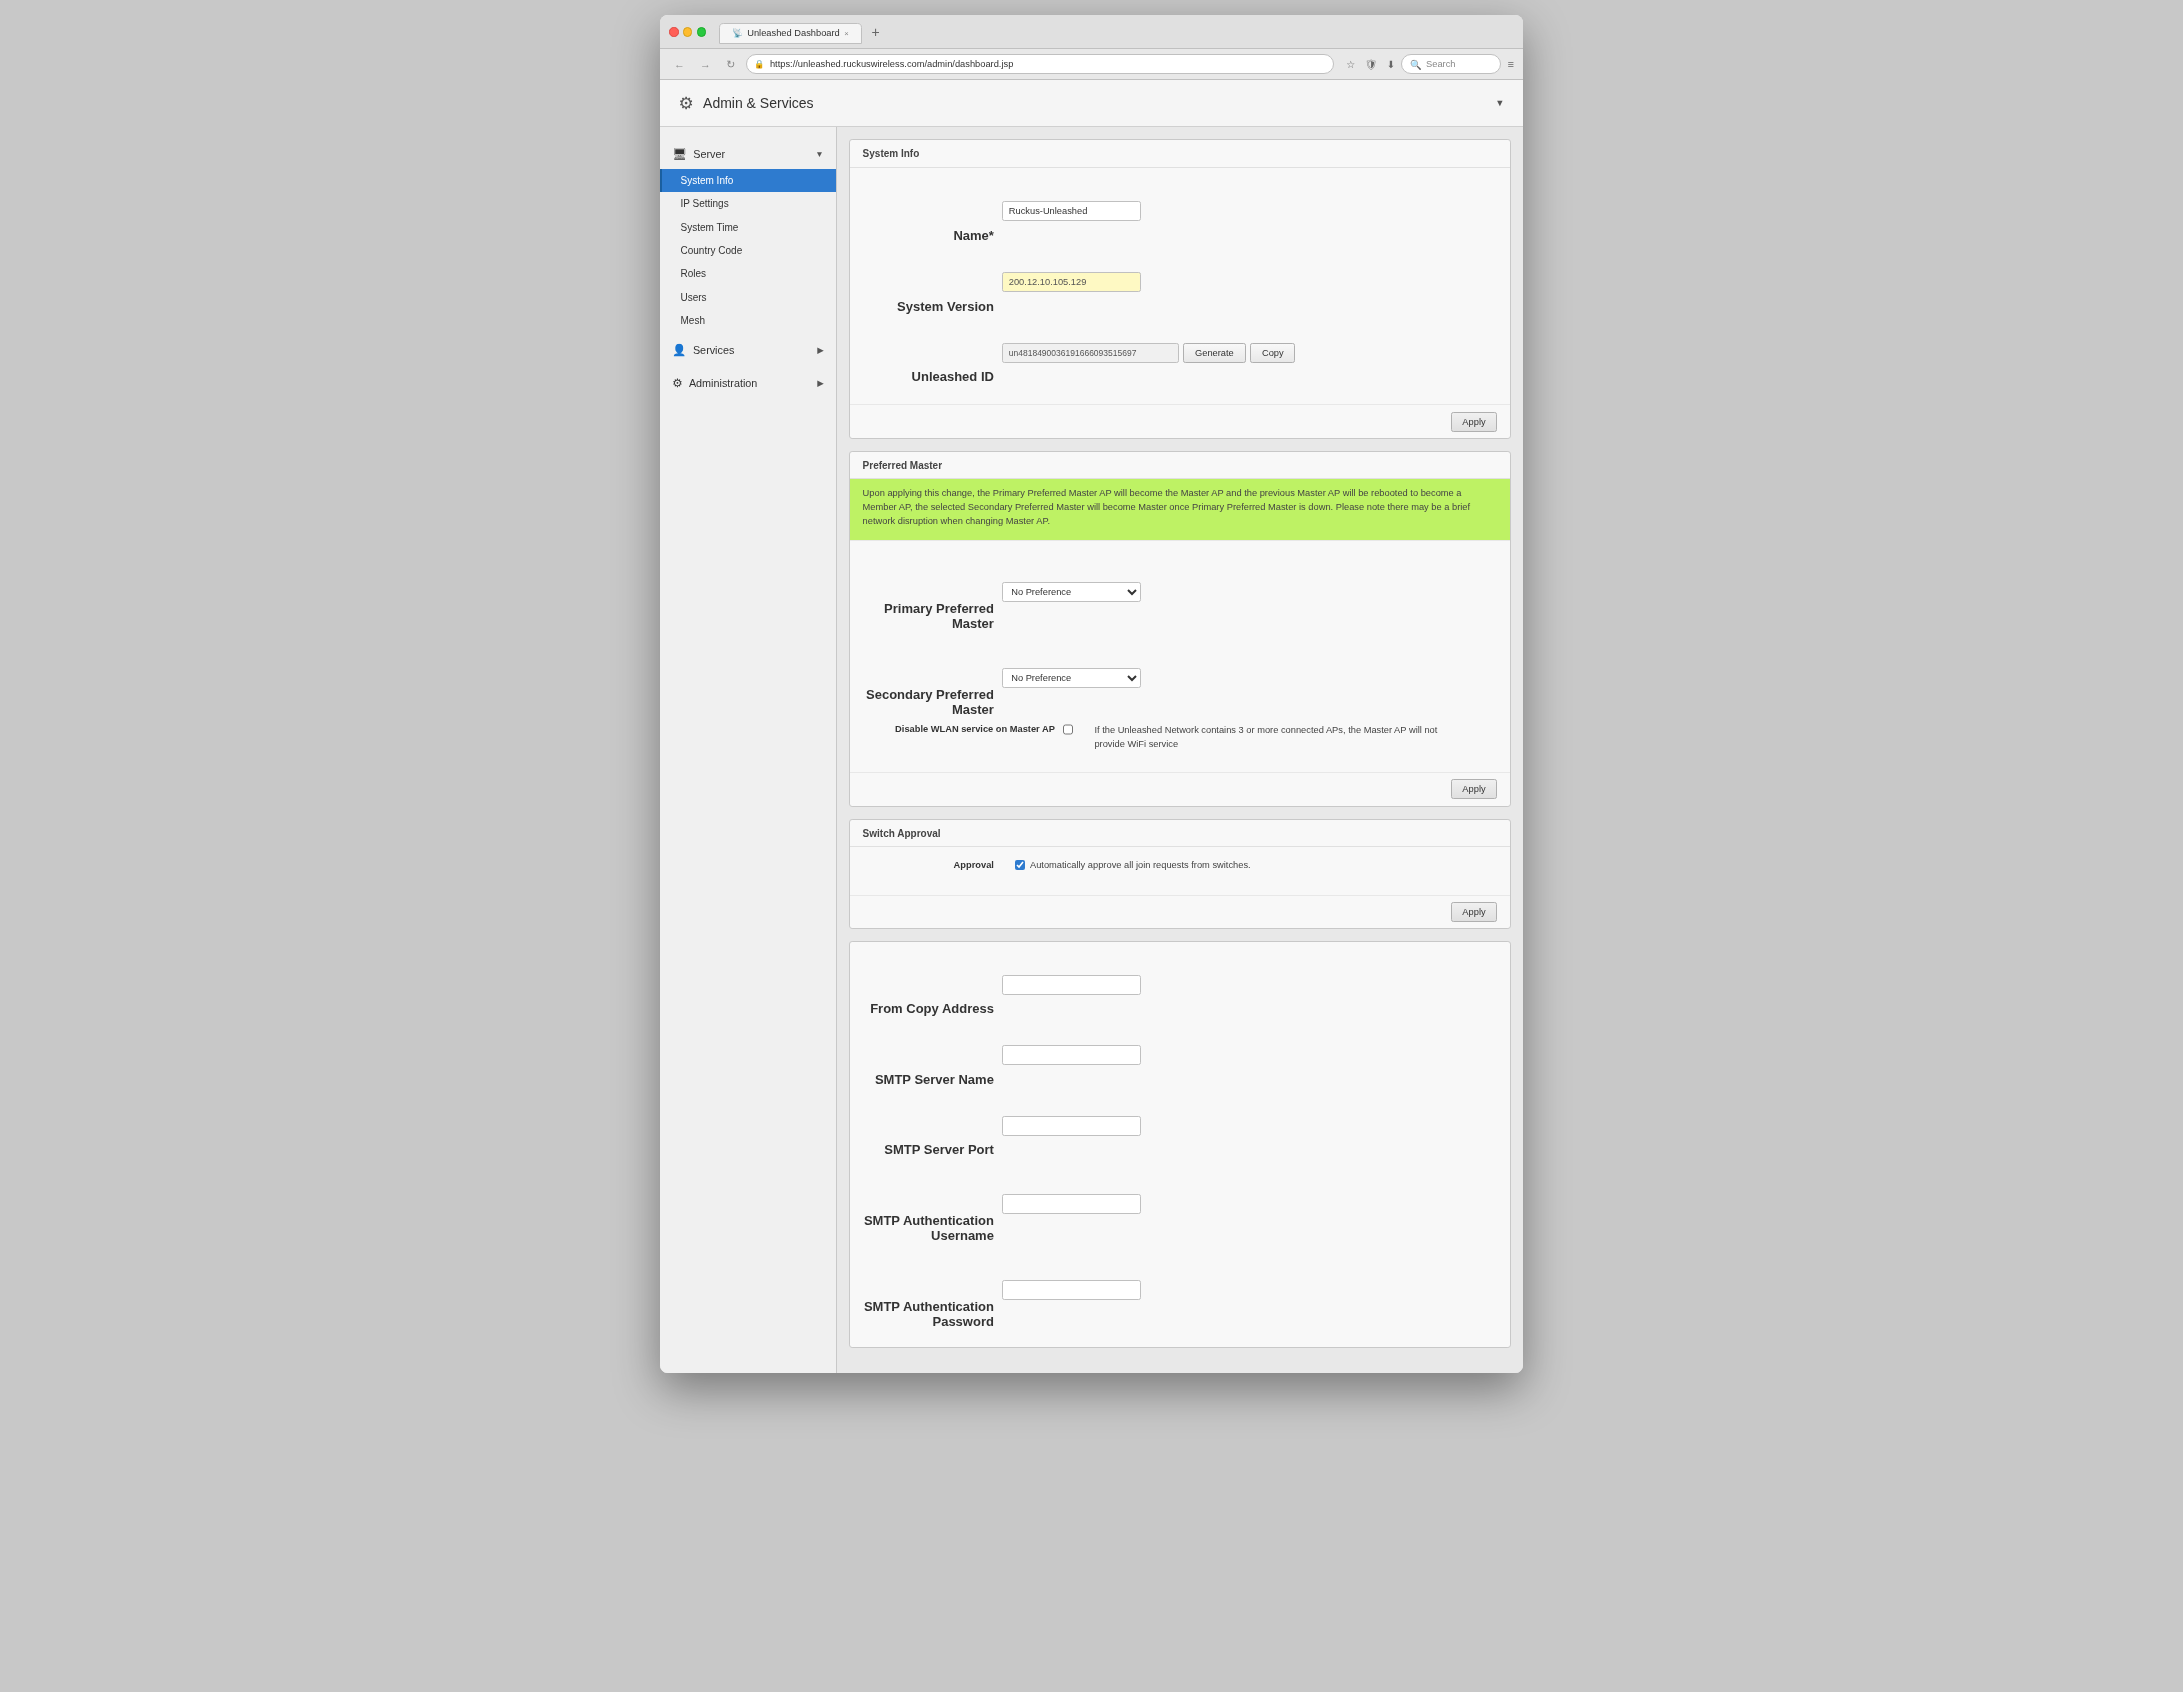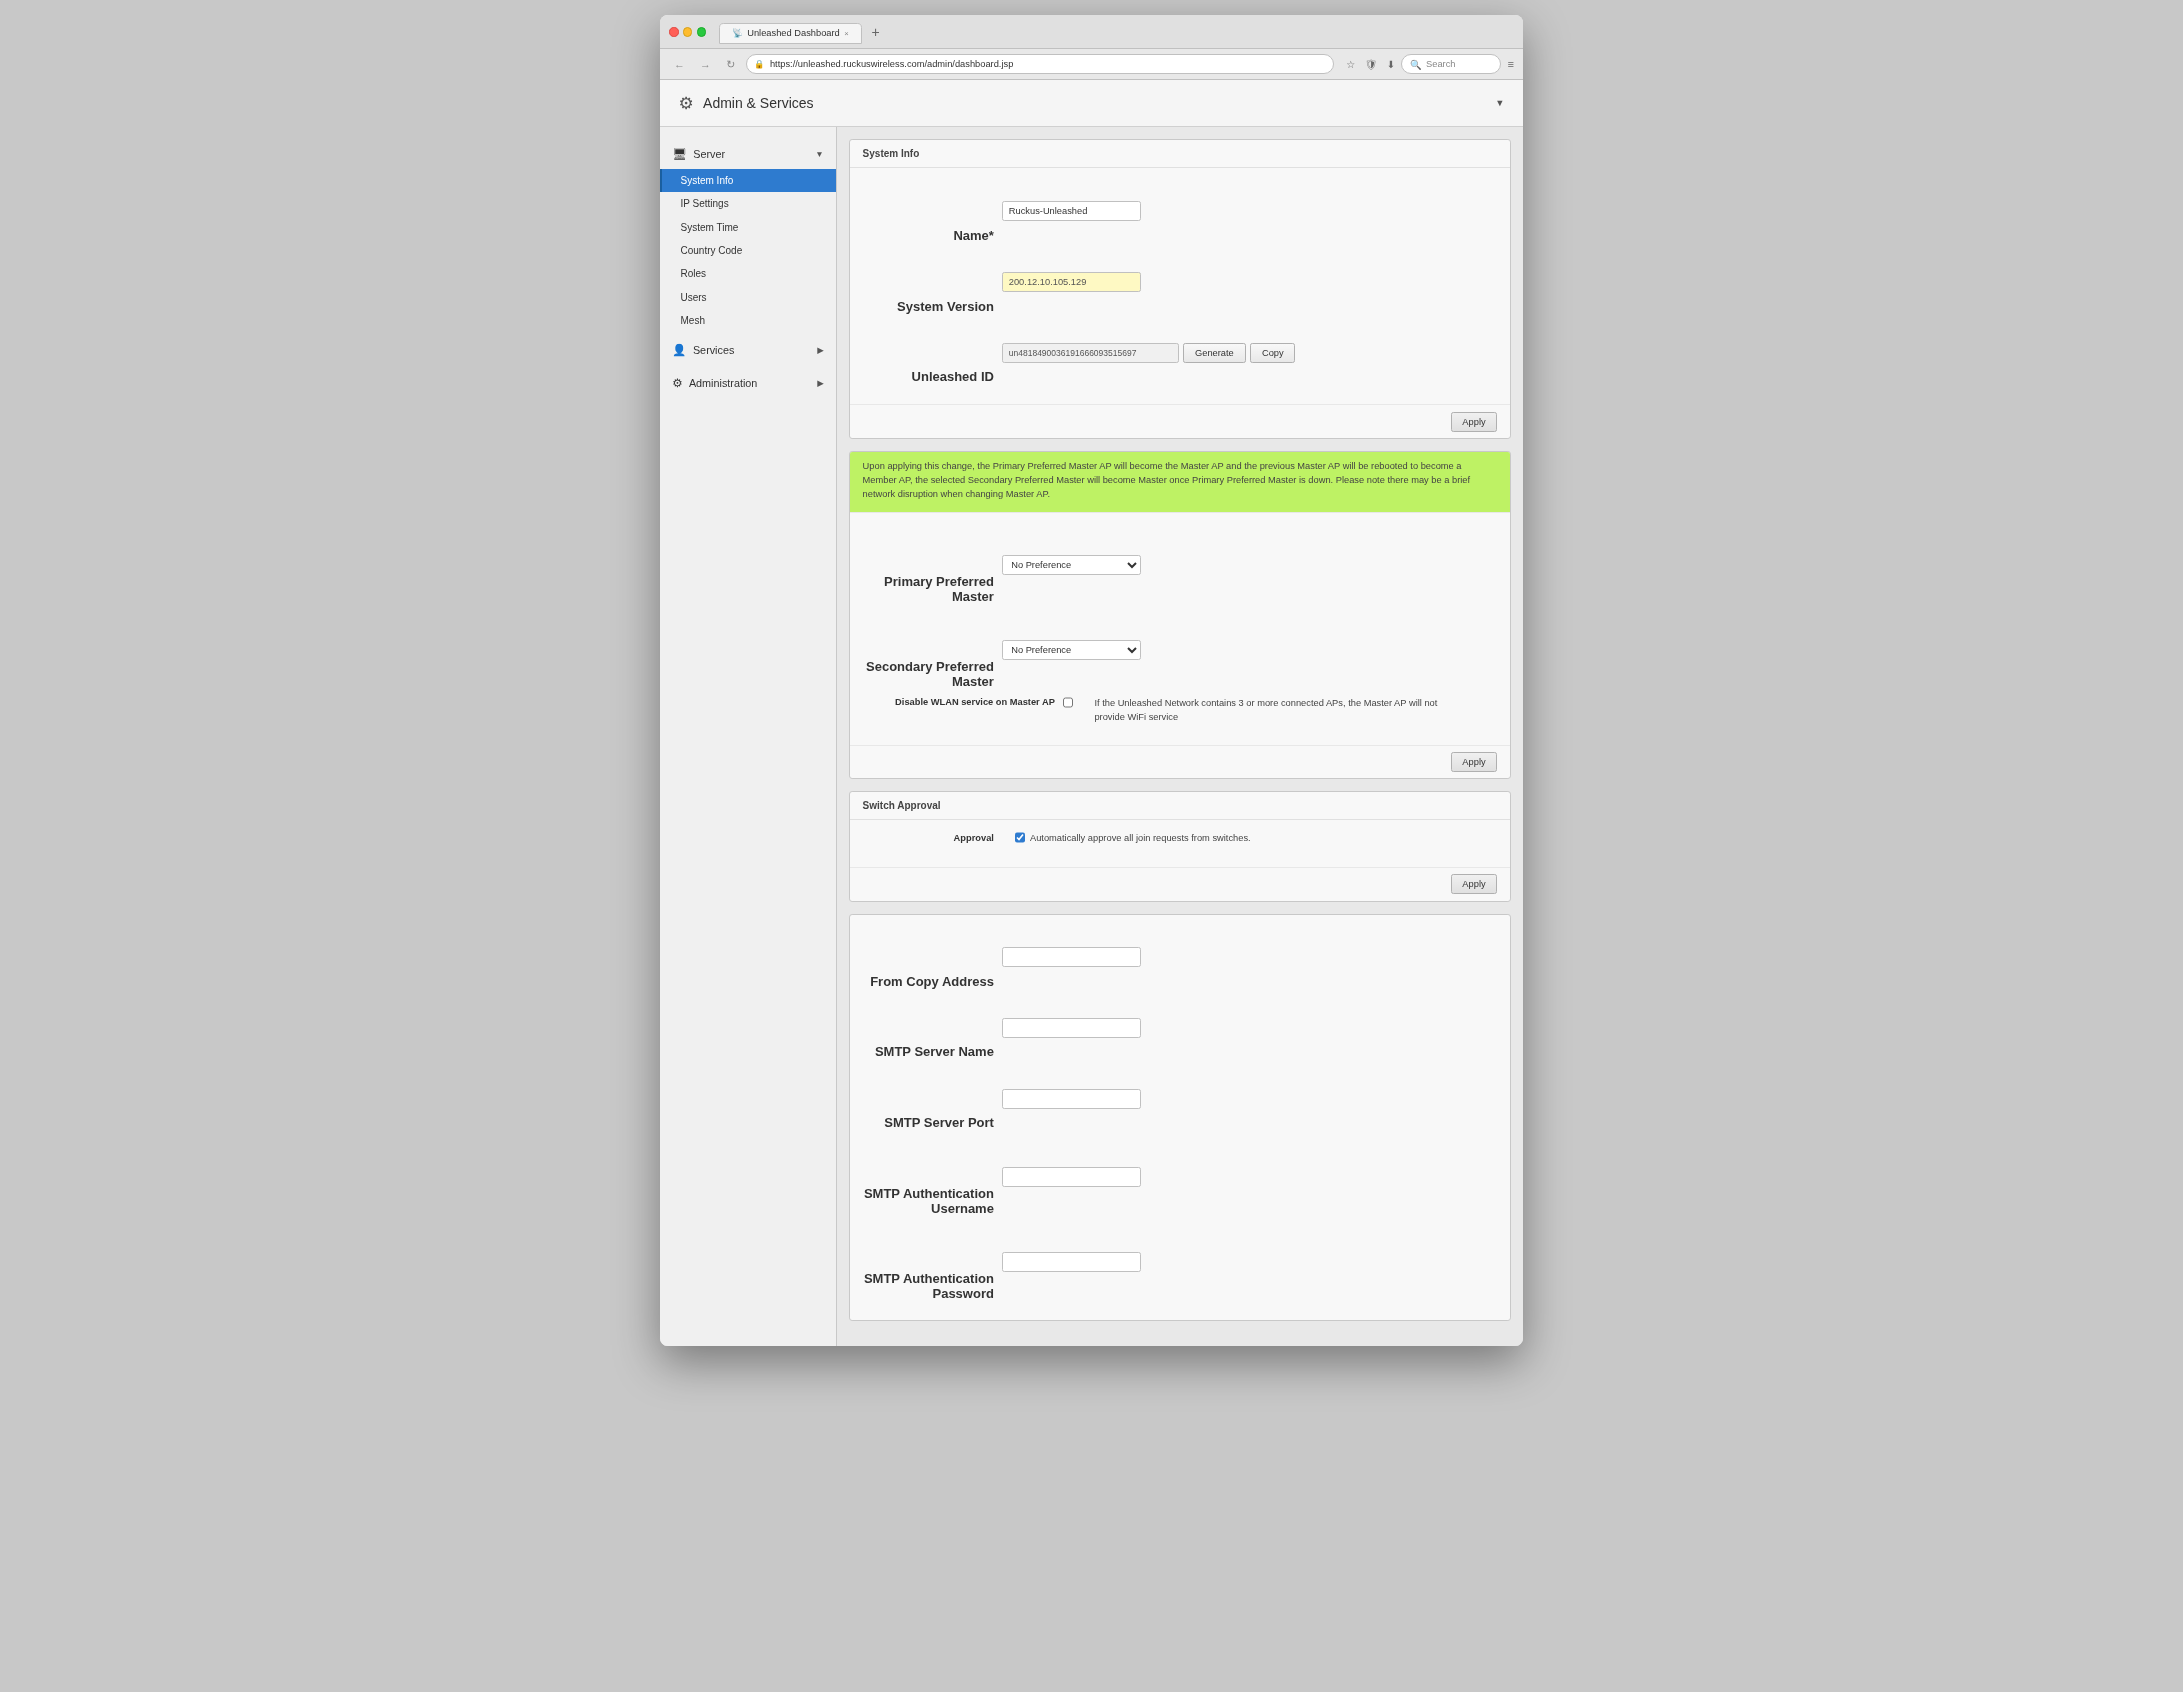--- a/index.html
+++ b/index.html
@@ -462,20 +462,21 @@
               <button class="btn">Copy</button>
             </div>
           </div>
         </div>
         <div class="apply-row">
           <button class="btn btn-apply">Apply</button>
         </div>
       </div>
 
       <div class="section-card">
+        <div class="section-title">Preferred Master</div>
         <div class="preferred-master-desc">Upon applying this change, the Primary Preferred Master AP will become the Master AP and the previous Master AP will be rebooted to become a Member AP, the selected Secondary Preferred Master will become Master once Primary Preferred Master is down. Please note there may be a brief network disruption when changing Master AP.</div>
         <div class="section-body">
           <div class="form-row">
             <div class="form-label">Primary Preferred Master</div>
             <select class="select-control">
               <option>No Preference</option>
             </select>
           </div>
           <div class="form-row">
             <div class="form-label">Secondary Preferred Master</div>

